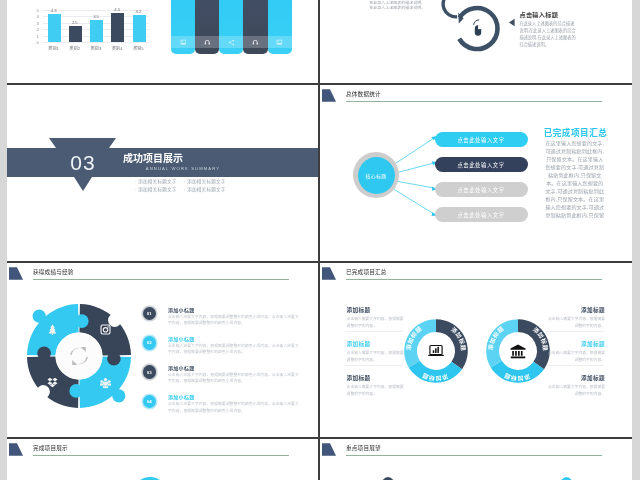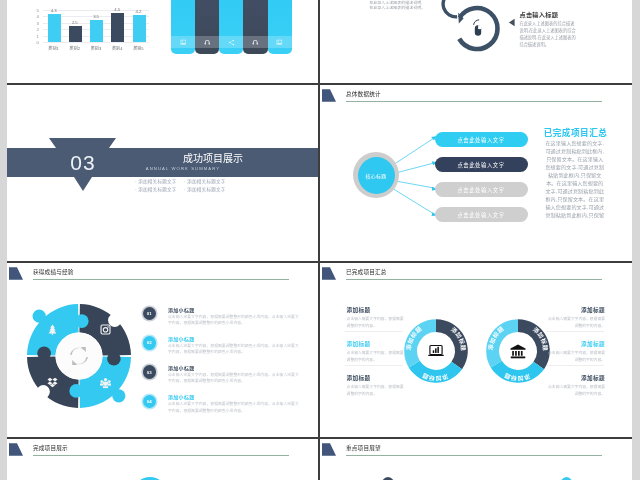--- a/index.html
+++ b/index.html
@@ -88,22 +88,22 @@
 
   
   #sec-slide{left:0;top:85px;width:311px;height:176px;}
   #sec-slide .band{position:absolute;left:0;top:63px;width:311px;height:29px;background:#4a5b73;}
   #sec-slide .flare{position:absolute;left:42px;top:53px;width:67px;height:10px;background:#4a5b73;
       clip-path:polygon(0 0,67px 0,60px 100%,7px 100%);-webkit-clip-path:polygon(0 0,67px 0,60px 100%,7px 100%);}
   #sec-slide .tri{position:absolute;left:67px;top:92px;width:18px;height:14px;background:#4a5b73;
       clip-path:polygon(0 0,100% 0,50% 100%);}
   #sec-slide .num{position:absolute;left:44px;top:65px;width:64px;text-align:center;
       font-size:21px;color:#eef3f7;font-weight:300;letter-spacing:1px;line-height:25px;}
-  #sec-slide .stitle{position:absolute;left:116px;top:68px;width:120px;text-align:right;
-      font-size:10px;color:#ffffff;font-weight:400;letter-spacing:0px;line-height:12px;}
+  #sec-slide .stitle{position:absolute;left:116px;top:68px;width:120px;text-align:left;
+      font-size:10px;color:#ffffff;font-weight:700;letter-spacing:0px;line-height:12px;}
   #sec-slide .ssub{position:absolute;left:116px;top:81px;width:120px;text-align:center;
       font-size:4.2px;color:#c8d2dd;letter-spacing:1.1px;line-height:5px;}
   #sec-slide .bl{position:absolute;font-size:4.6px;color:#9aa4b2;letter-spacing:.2px;white-space:nowrap;}
   #sec-slide .bl:before{content:"· ";color:#9aa4b2;}
 </style>
 </head>
 <body>
 
 <div class="page">
   <div class="sheet">

